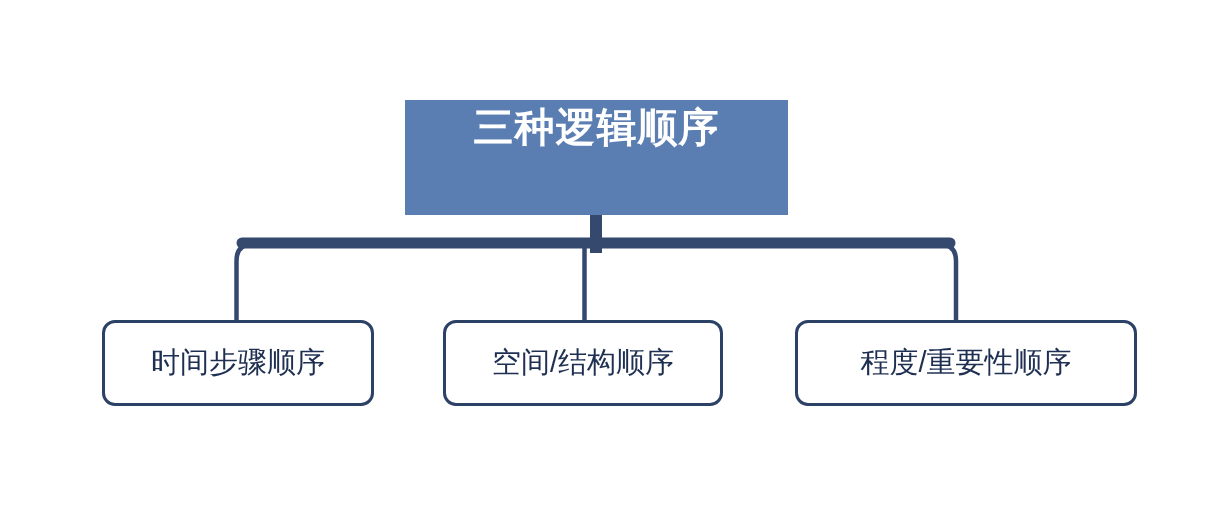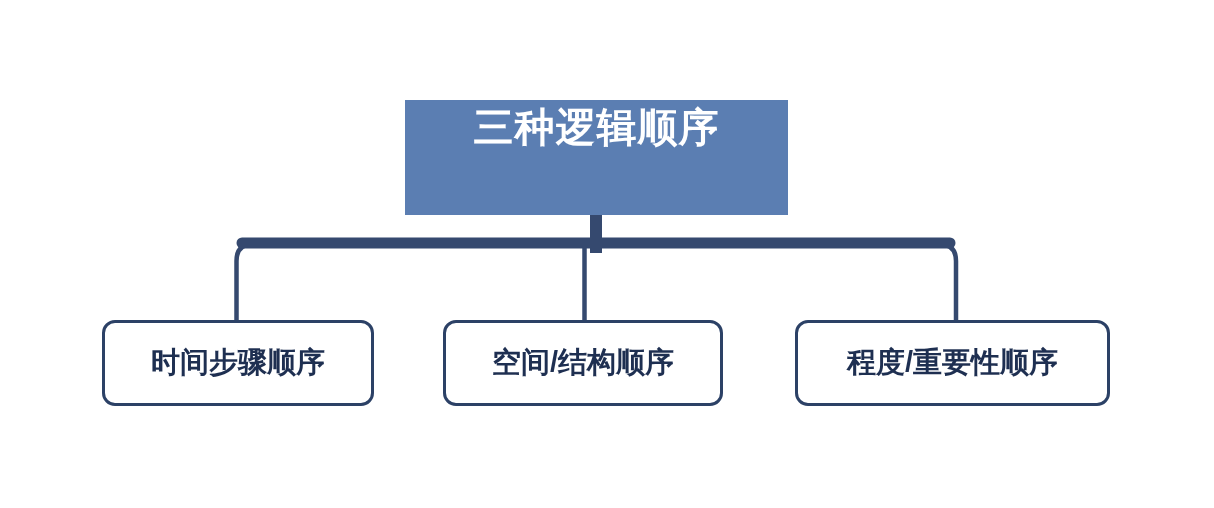--- a/index.html
+++ b/index.html
@@ -45,26 +45,26 @@
     top:320px;
     height:86px;
     background:#ffffff;
     border:3.5px solid var(--child_border);
     border-radius:13px;
     display:flex;align-items:center;justify-content:center;
   }
   .child-node .label{
     color:var(--child_text);
     font-size:29px;
-    font-weight:bold;
+    font-weight:normal;
     white-space:nowrap;
   }
   .child-0{left:102px;width:272px;}
   .child-1{left:443px;width:280px;text-align:center;}
-  .child-2{left:795px;width:315px;}
+  .child-2{left:795px;width:342px;}
 </style>
 </head>
 <body>
 
 <div class="canvas">
 
   <svg class="connector-svg" viewBox="0 0 1214 508" xmlns="http://www.w3.org/2000/svg">
 
     <path d="M 236.5 322 L 236.5 261 Q 236.5 244 253 244 L 939 244 Q 956 244 956 261 L 956 322" fill="none" style="stroke:var(--connector);" stroke-width="4.5"></path>
 

